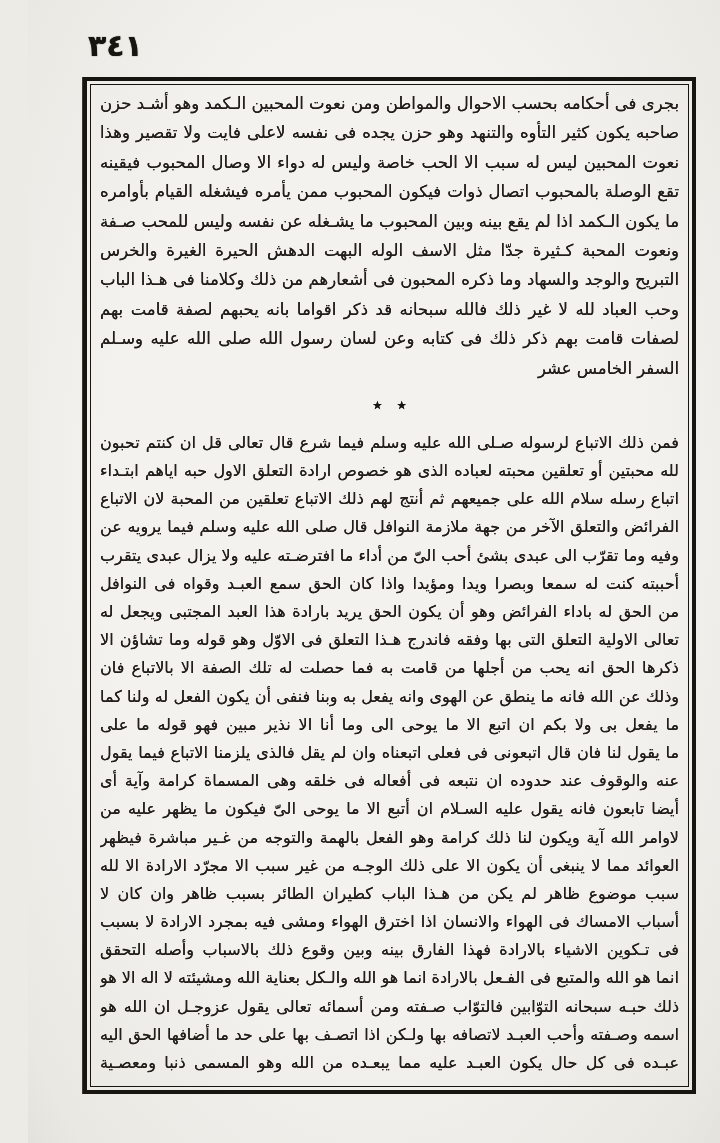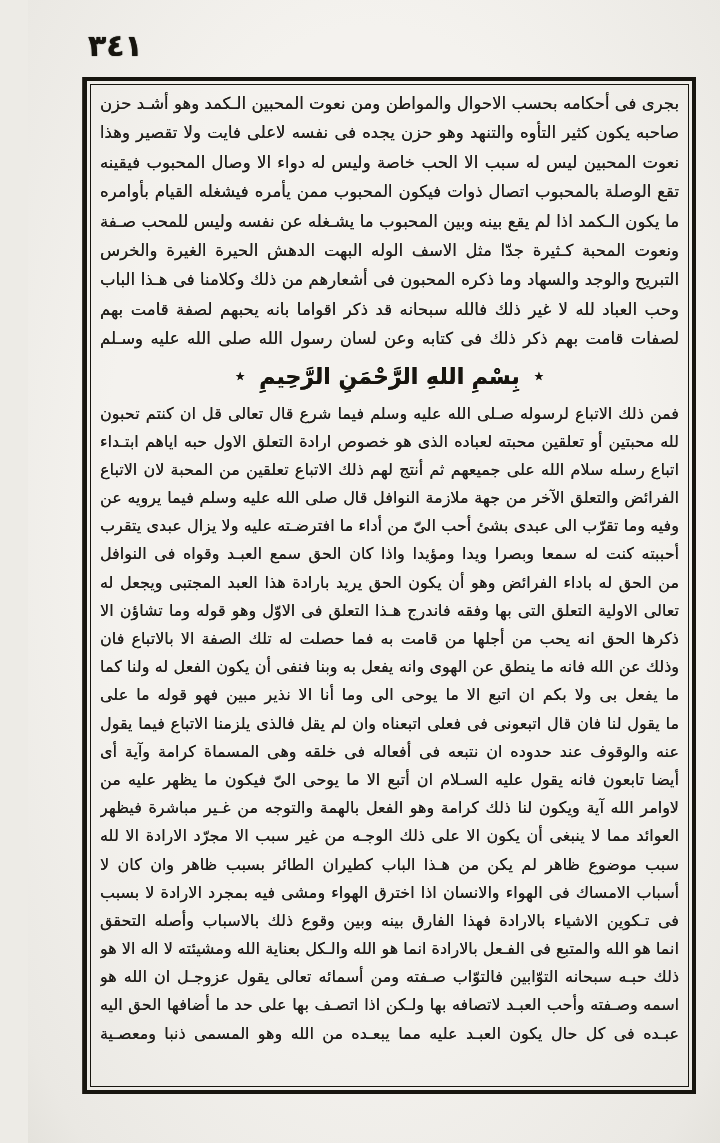--- a/index.html
+++ b/index.html
@@ -95,25 +95,25 @@
       <div class="block block-a">
           <div class="line">بجرى فى أحكامه بحسب الاحوال والمواطن ومن نعوت المحبين الـكمد وهو أشـد حزن القلب لايجرى معه دمع الأن</div>
           <div class="line">صاحبه يكون كثير التأوه والتنهد وهو حزن يجده فى نفسه لاعلى فايت ولا تقصير وهذا هو الحزن المجهول الذى هو من</div>
           <div class="line">نعوت المحبين ليس له سبب الا الحب خاصة وليس له دواء الا وصال المحبوب فيقينه شـغله به عن الاحساس بالـكمد وان لم</div>
           <div class="line">تقع الوصلة بالمحبوب اتصال ذوات فيكون المحبوب ممن يأمره فيشغله القيام بأوامره وفرحه بذلك عن الـكمد فاكثر</div>
           <div class="line">ما يكون الـكمد اذا لم يقع بينه وبين المحبوب ما يشـغله عن نفسه وليس للمحب صـفة تزول مع الاشـتغال غير الـكمد</div>
           <div class="line">ونعوت المحبة كـثيرة جدّا مثل الاسف الوله البهت الدهش الحيرة الغيرة والخرس السـقام القلق الخمود البكاء</div>
           <div class="line">التبريح والوجد والسهاد وما ذكره المحبون فى أشعارهم من ذلك وكلامنا فى هـذا الباب ما يختص بحب الله لعباده</div>
           <div class="line">وحب العباد لله لا غير ذلك فالله سبحانه قد ذكر اقواما بانه يحبهم لصفة قامت بهم أحبهم لاجلها كما سلب محبته عن قوم</div>
           <div class="line">لصفات قامت بهم ذكر ذلك فى كتابه وعن لسان رسول الله صلى الله عليه وسـلم انتهى الجزء الثالث عشر ومائة بانتهاء</div>
+          <div class="line">السفر الخامس عشر</div>
         </div>
 
       <div class="basmala">
         <span class="orn">٭</span>
-        <span class="btext">بِسْمِ اللهِ الرَّحْمَنِ الرَّحِيمِ</span>
         <span class="orn">٭</span>
       </div>
 
       <div class="block block-b">
           <div class="line">فمن ذلك الاتباع لرسوله صـلى الله عليه وسلم فيما شرع قال تعالى قل ان كنتم تحبون الله فاتبعونى يحببكم الله فاعلم ان</div>
           <div class="line">لله محبتين أو تعلقين محبته لعباده الذى هو خصوص ارادة التعلق الاول حبه اياهم ابتـداء بذلك الحب وفقهم للاتباع</div>
           <div class="line">اتباع رسله سلام الله على جميعهم ثم أنتج لهم ذلك الاتباع تعلقين من المحبة لان الاتباع وقع من طريقين من جهـة أداء</div>
           <div class="line">الفرائض والتعلق الآخر من جهة ملازمة النوافل قال صلى الله عليه وسلم فيما يرويه عن ربه عزوجل أنه قال الحديث</div>
           <div class="line">وفيه وما تقرّب الى عبدى بشئ أحب الىّ من أداء ما افترضـته عليه ولا يزال عبدى يتقرب الى بالنوافل حتى أحبه فاذا</div>
           <div class="line">أحببته كنت له سمعا وبصرا ويدا ومؤيدا واذا كان الحق سمع العبـد وقواه فى النوافل فـكيف بالحب الذى يكون</div>

